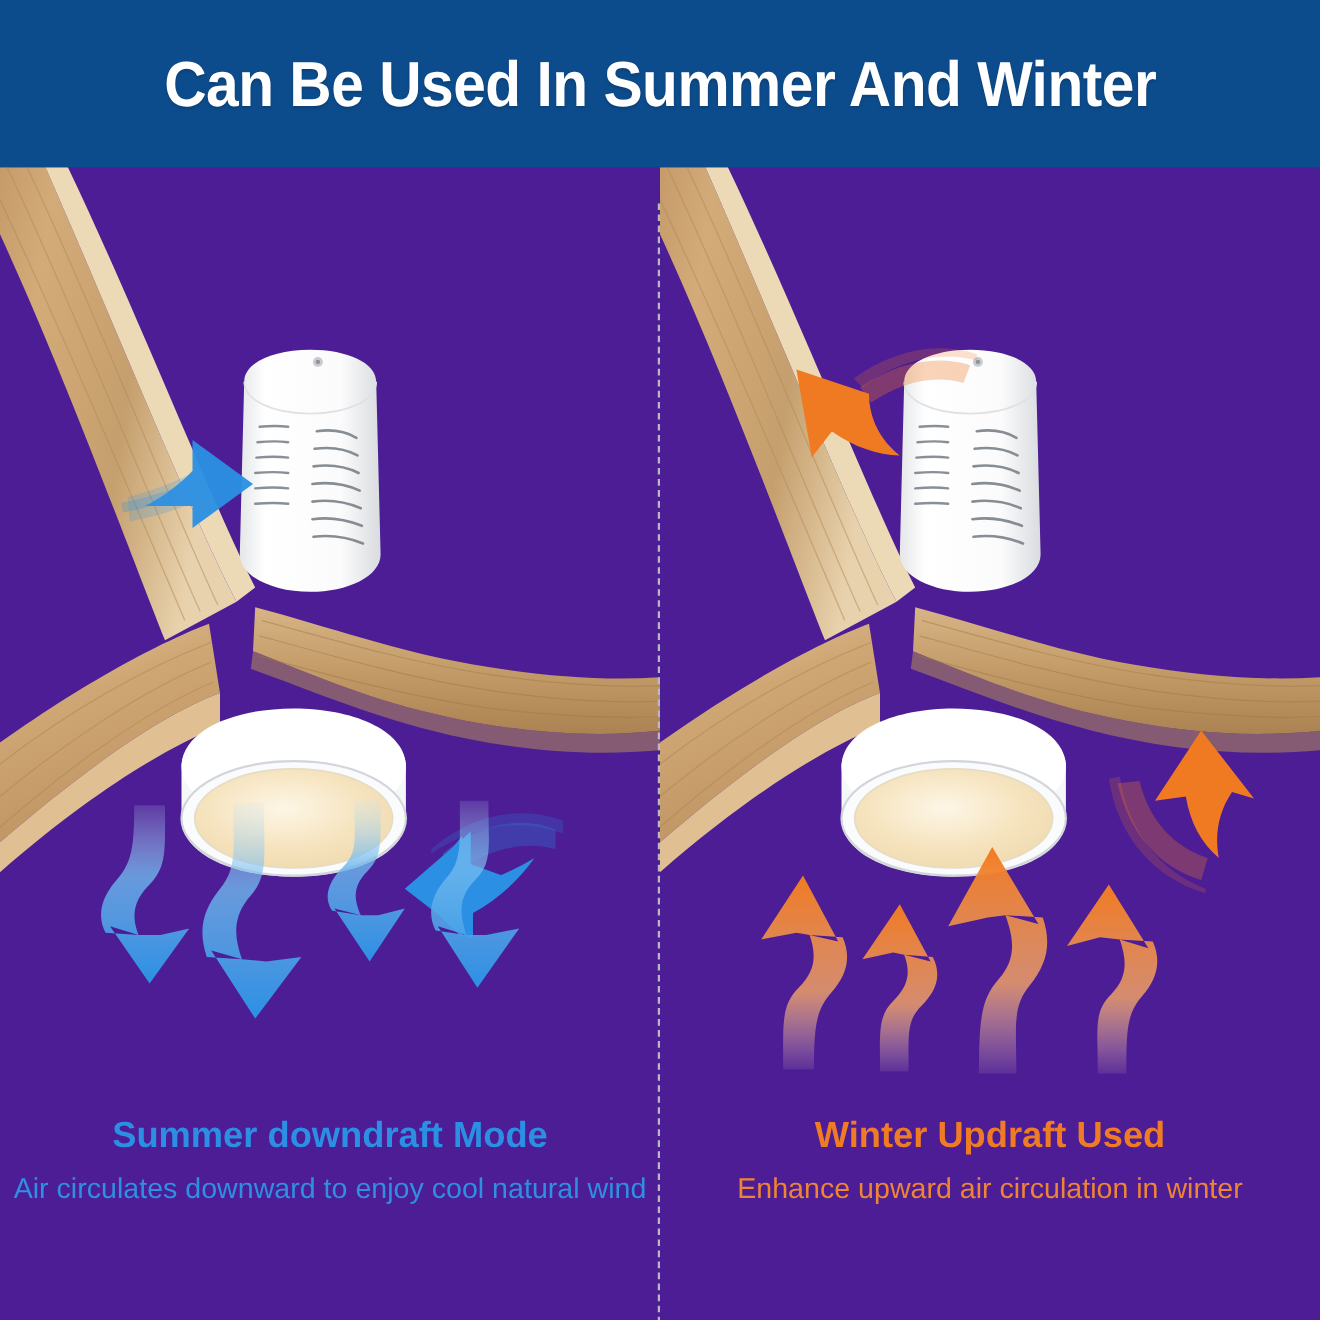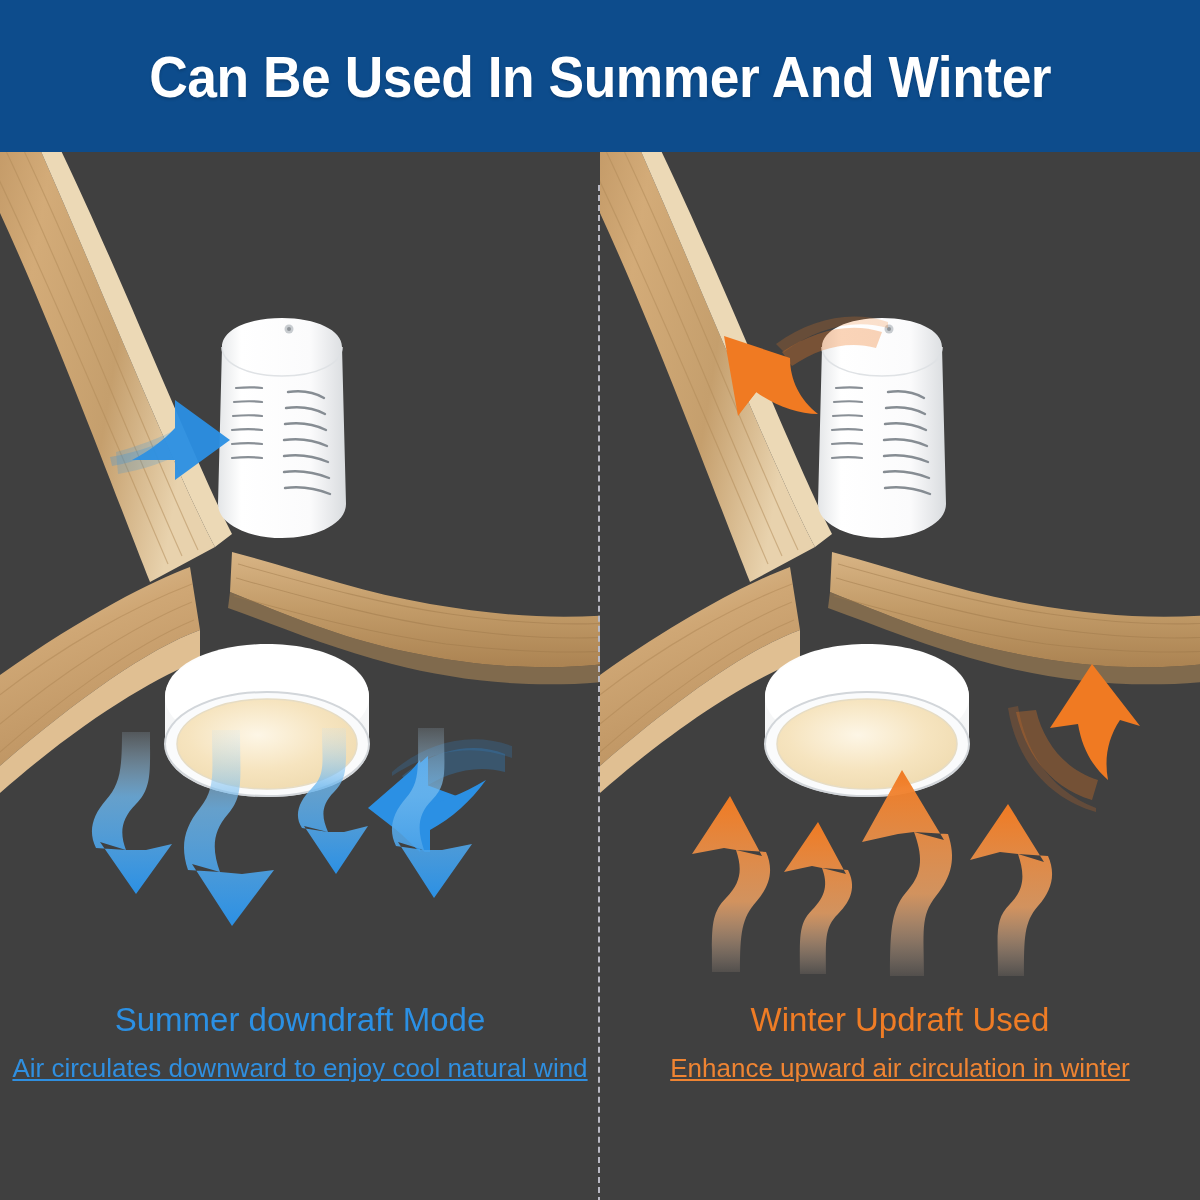--- a/index.html
+++ b/index.html
@@ -1,18 +1,18 @@
 <!DOCTYPE html>
 <html><head>
 <meta charset="utf-8">
 <style>
   html,body{margin:0;padding:0;background:#fff;}
   body{width:1200px;height:1200px;overflow:hidden;
        font-family:"Liberation Sans","DejaVu Sans",sans-serif;}
-  #page{position:relative;width:1200px;height:1200px;background:#404040;}
+  #page{position:relative;width:1200px;height:1200px;background:#4c1d95;}
 
   
   .header{position:absolute;left:0;top:0;width:1200px;height:152px;
           background:#0d4c8c;display:flex;align-items:center;justify-content:center;}
   .header-title{color:#ffffff;font-size:58px;font-weight:bold;letter-spacing:-0.5px;
                 white-space:nowrap;font-family:"Liberation Sans Narrow","Liberation Sans",sans-serif;
                 transform:scaleX(0.92);text-shadow:0 2px 3px rgba(0,0,0,.18);}
 
   
   .panels{position:absolute;left:0;top:152px;width:1200px;height:1048px;}
@@ -21,26 +21,26 @@
   .panel.right{left:600px;}
   .divider{position:absolute;left:598px;top:33px;width:0;height:1038px;
            border-left:2px dashed #b9b9c4;}
 
   
   .fan{position:absolute;left:0;top:0;width:600px;height:700px;}
   .fan svg{display:block;}
 
   
   .caption{position:absolute;left:0;width:600px;text-align:center;}
-  .cap-title{font-size:33px;font-weight:normal;margin:0 0 14px 0;line-height:1.1;}
+  .cap-title{font-size:33px;font-weight:bold;margin:12px 0 14px 0;line-height:1.1;}
   .cap-sub{font-size:26px;line-height:1.28;margin:0;font-weight:400;}
   .blue-title{color:#2b90e4;}
-  .blue-sub{color:#2f8fe0;text-decoration:underline;}
+  .blue-sub{color:#2f8fe0;}
   .orange-title{color:#ef7c25;}
-  .orange-sub{color:#ef8432;text-decoration:underline;}
+  .orange-sub{color:#ef8432;}
 </style>
 </head>
 <body>
 
 <div id="page">
 
   <div class="header">
     <div class="header-title">Can Be Used In Summer And Winter</div>
   </div>
 

